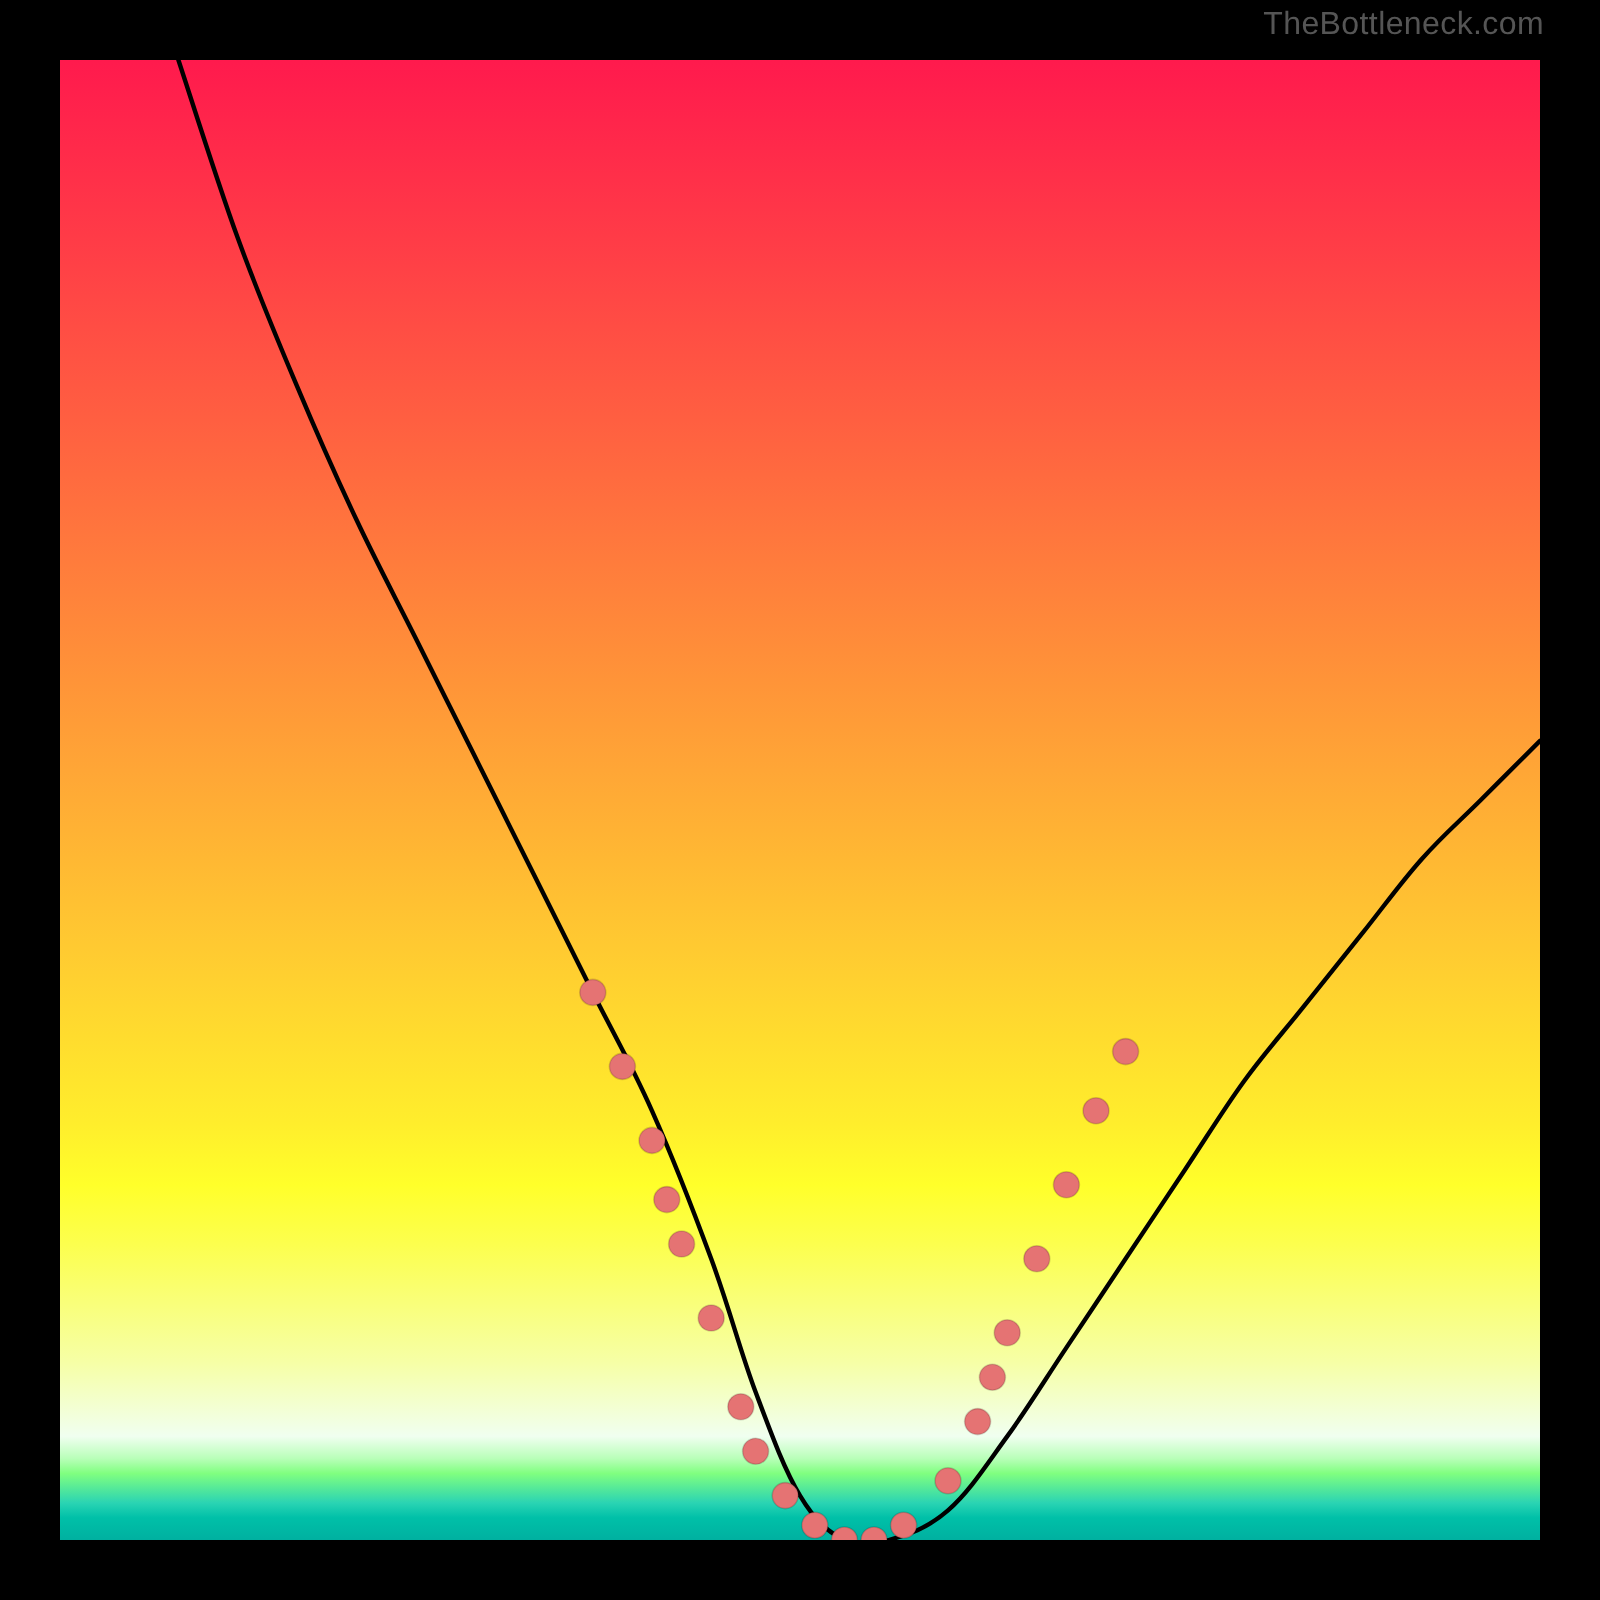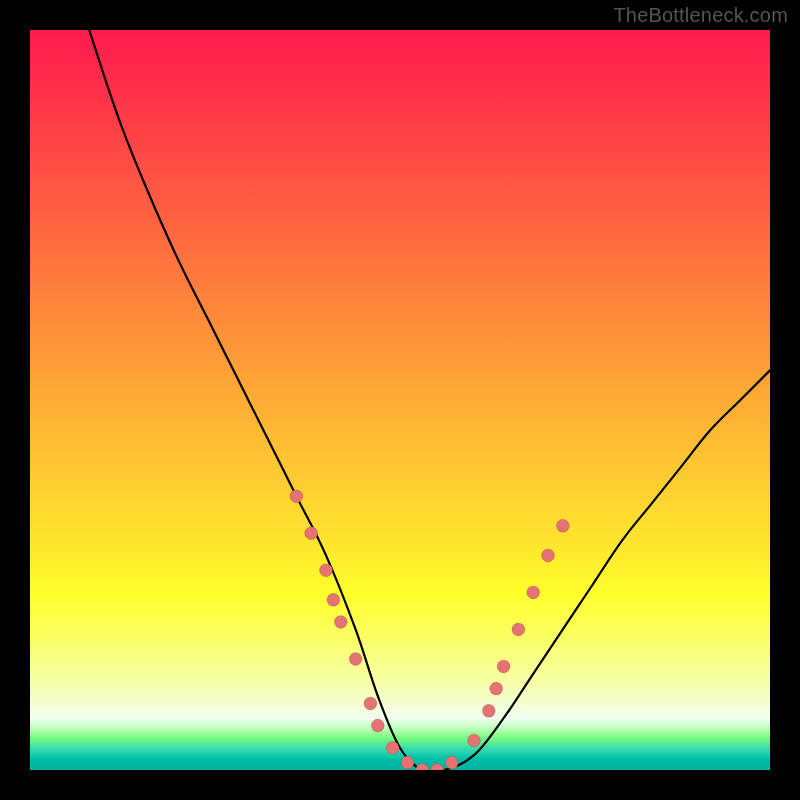--- a/index.html
+++ b/index.html
@@ -56,23 +56,23 @@
   .plot-svg {
     position: absolute;
     left: 0;
     top: 0;
     width: 740px;
     height: 740px;
   }
   .watermark {
     position: absolute;
     top: 4px;
-    right: 12px;
+    right: 28px;
     color: #555;
-    font-size: 20px;
+    font-size: 16px;
     font-weight: 500;
     letter-spacing: 0.2px;
     user-select: none;
   }
 </style>
 </head>
 <body>
 
 <div class="frame">
   <div class="plot-area">

